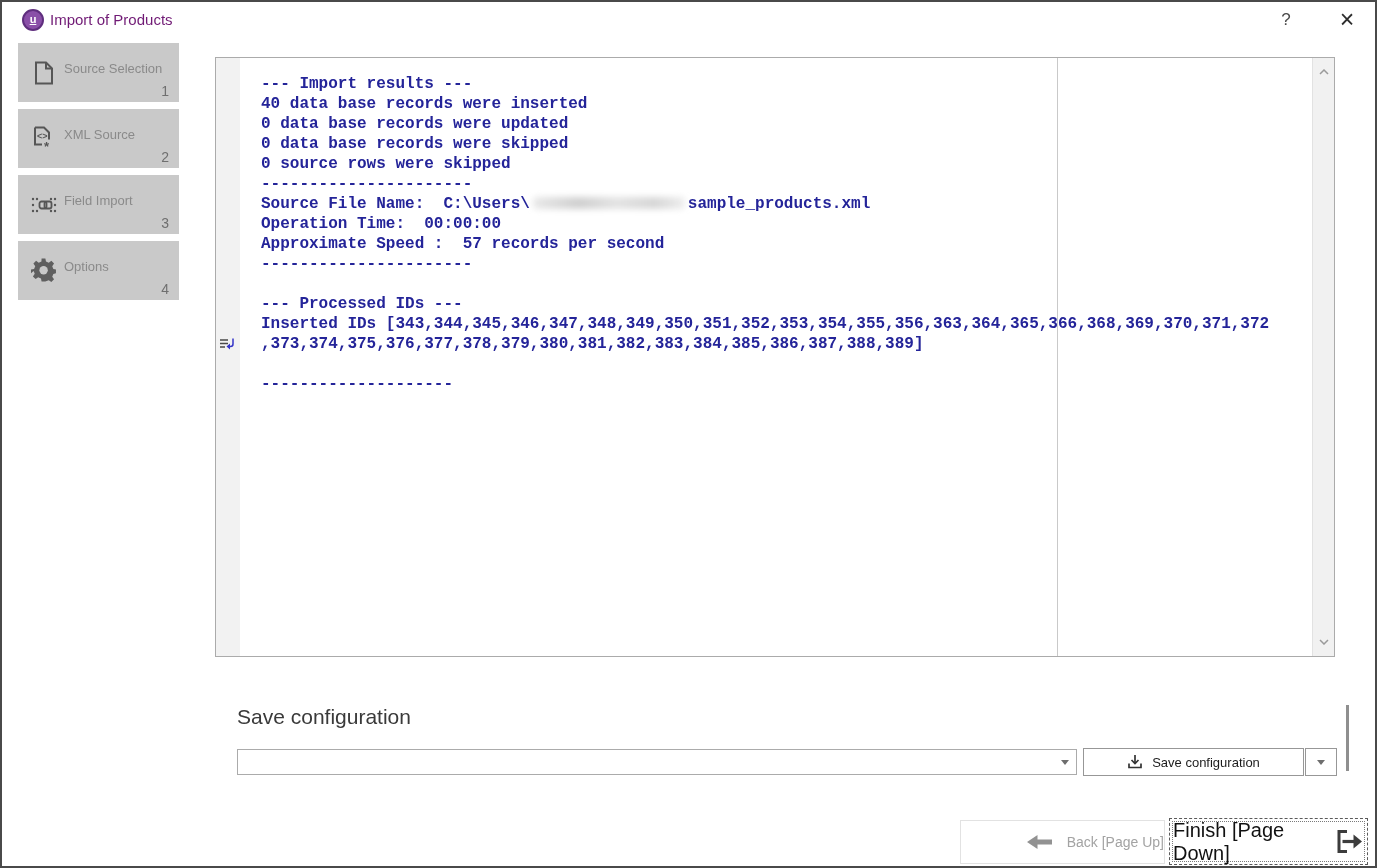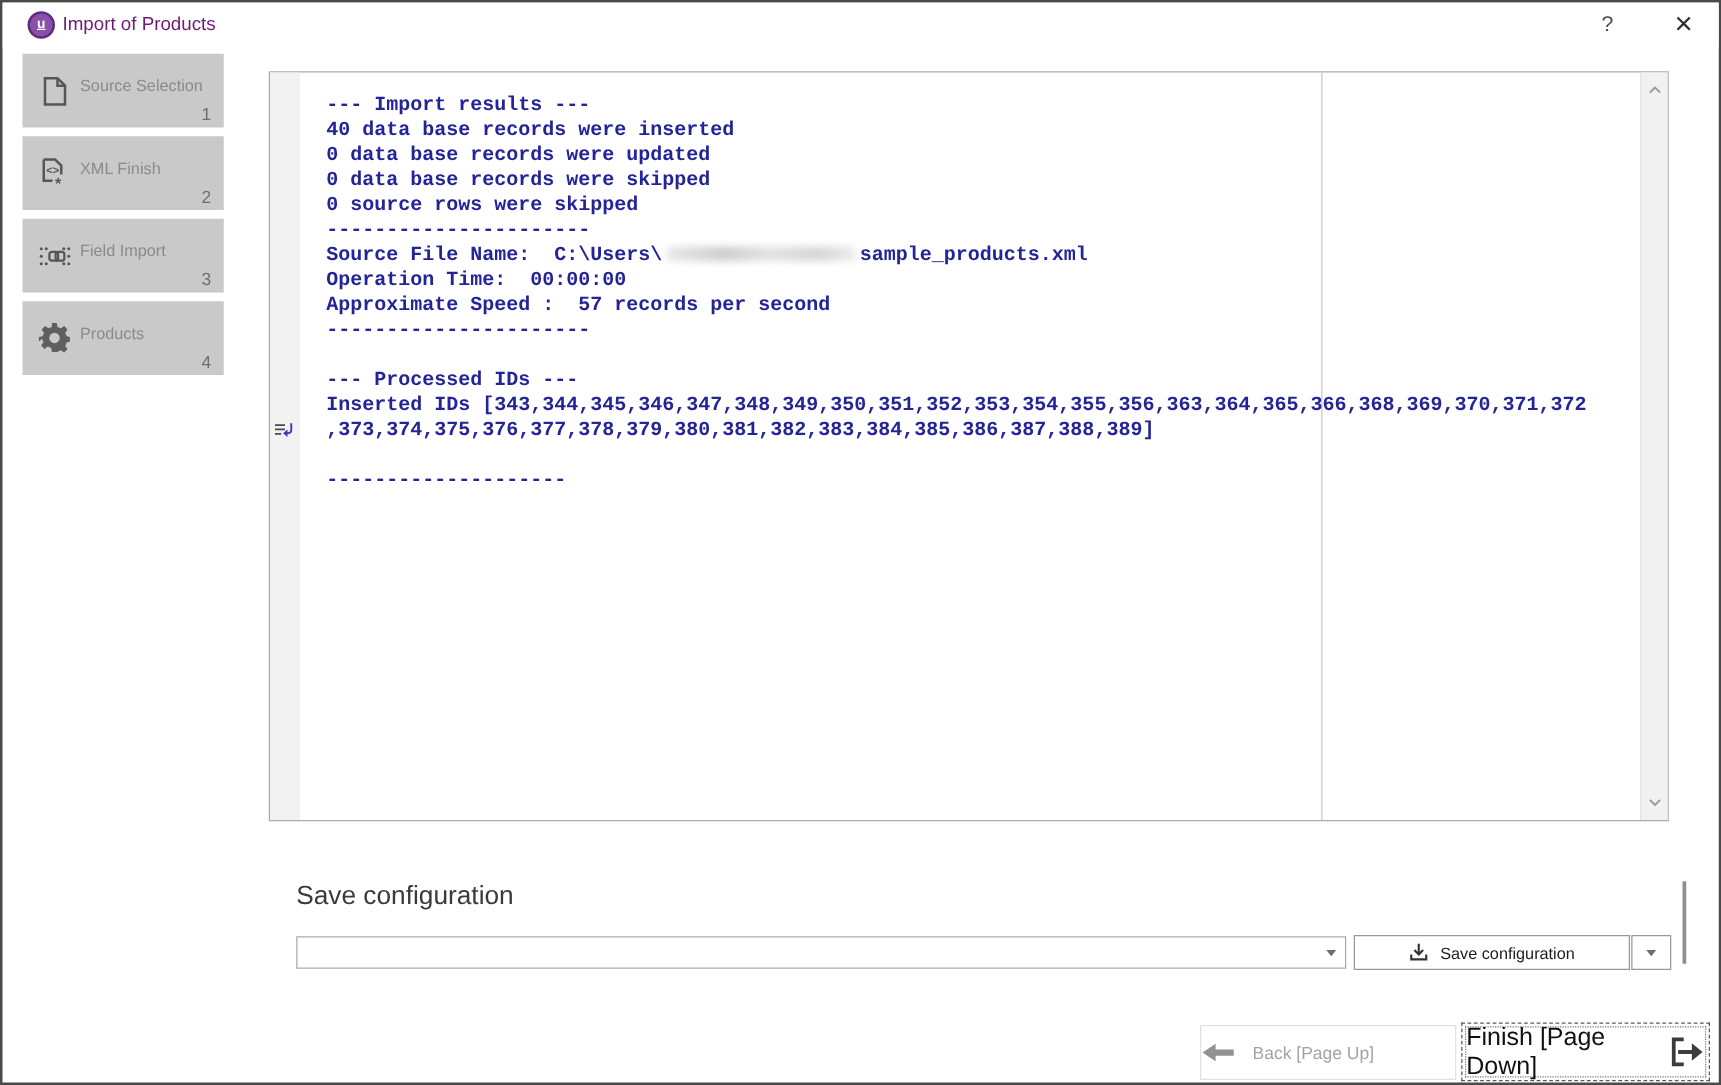--- a/index.html
+++ b/index.html
@@ -36,21 +36,21 @@
   .save-heading{position:absolute;left:235px;top:703px;font-size:21px;color:#3a3a3a;}
   .combo{position:absolute;left:235px;top:747px;width:840px;height:26px;border:1px solid #ababab;background:#fff;box-sizing:border-box;}
   .combo-input{position:absolute;left:4px;top:2px;right:24px;bottom:2px;border:none;outline:none;font-size:13px;font-family:"Liberation Sans",sans-serif;}
   .combo-arrow{position:absolute;right:7px;top:10px;width:0;height:0;border-left:4px solid transparent;border-right:4px solid transparent;border-top:5px solid #6e6e6e;cursor:pointer;}
   .save-btn{position:absolute;left:1081px;top:746px;width:221px;height:28px;border:1px solid #979797;background:#fff;box-sizing:border-box;display:flex;align-items:center;justify-content:center;gap:9px;font-size:13px;color:#1c1c1c;cursor:pointer;}
   .save-split{position:absolute;left:1303px;top:746px;width:32px;height:28px;border:1px solid #979797;background:#fff;box-sizing:border-box;display:flex;align-items:center;justify-content:center;cursor:pointer;}
   .split-arrow{width:0;height:0;border-left:4px solid transparent;border-right:4px solid transparent;border-top:5px solid #6e6e6e;}
   .panel-thumb{position:absolute;left:1344px;top:703px;width:3px;height:66px;background:#8f8f8f;cursor:pointer;}
 
   
-  .back-btn{position:absolute;left:958px;top:818px;width:205px;height:44px;border:1px solid #e2e2e2;background:#fff;box-sizing:border-box;display:flex;align-items:center;justify-content:flex-start;gap:14px;font-size:14px;color:#a3a3a3;cursor:default;}
+  .back-btn{position:absolute;left:958px;top:818px;width:205px;height:44px;border:1px solid #e2e2e2;background:#fff;box-sizing:border-box;display:flex;align-items:center;justify-content:flex-end;gap:14px;font-size:14px;color:#a3a3a3;cursor:default;}
   .finish-btn{position:absolute;left:1167px;top:816px;width:199px;height:47px;border:1px dashed #5a5a5a;background:#fff;box-sizing:border-box;cursor:pointer;}
   .finish-inner{position:absolute;inset:2px;border:1px dotted #7a7a7a;display:flex;align-items:center;justify-content:center;gap:8px;font-size:20px;color:#111;}
 </style>
 </head>
 <body>
 
 <div class="window">
 
   <div class="titlebar">
     <span class="app-icon">u</span>
@@ -72,21 +72,21 @@
       </div>
       <div class="step-btn">
         <span class="step-icon">
           <svg width="22" height="26" viewBox="0 0 22 26">
             <path d="M2 1.5h9l5 5v7" fill="none" stroke="#565656" stroke-width="2"></path>
             <path d="M2 1.5v17h7" fill="none" stroke="#565656" stroke-width="2"></path>
             <text x="4" y="13" font-size="9" font-weight="bold" fill="#565656" font-family="Liberation Sans,sans-serif">&lt;&gt;</text>
             <text x="11" y="25" font-size="13" font-weight="bold" fill="#565656" font-family="Liberation Sans,sans-serif">*</text>
           </svg>
         </span>
-        <span class="step-label">XML Finish</span>
+        <span class="step-label">XML Source</span>
         <span class="step-num">2</span>
       </div>
       <div class="step-btn">
         <span class="step-icon">
           <svg width="26" height="18" viewBox="0 0 26 18">
             <g fill="#565656">
               <circle cx="2" cy="3" r="1.2"></circle>
               <circle cx="2" cy="9" r="1.2"></circle>
               <circle cx="2" cy="15" r="1.2"></circle>
               <circle cx="6" cy="3" r="1.2"></circle>
@@ -104,21 +104,21 @@
         <span class="step-label">Field Import</span>
         <span class="step-num">3</span>
       </div>
       <div class="step-btn">
         <span class="step-icon">
           <svg width="26" height="26" viewBox="0 0 26 26">
             <path fill="#5f5f5f" d="M11 1h4l.6 3.2 2.9 1.2 2.7-1.9 2.8 2.8-1.9 2.7 1.2 2.9L26 12.5v4l-2.7.6-1.2 2.9 1.9 2.7-2.8 2.8-2.7-1.9-2.9 1.2L15 25h-4l-.6-3.2-2.9-1.2-2.7 1.9-2.8-2.8 1.9-2.7-1.2-2.9L0 16.5v-4l3.2-.6 1.2-2.9L2.5 6.3l2.8-2.8L8 5.4l2.9-1.2z" transform="translate(0,-0.5) scale(0.96)"></path>
             <circle cx="12.6" cy="12.3" r="4.2" fill="#c9c9c9"></circle>
           </svg>
         </span>
-        <span class="step-label">Products</span>
+        <span class="step-label">Options</span>
         <span class="step-num">4</span>
       </div>
     </div>
 
   <div class="editor">
     <div class="gutter" id="gutter">
         <div class="wrap-marker" style="top: 279px;"><svg width="17" height="14" viewBox="0 0 17 14">
             <path d="M1 3h8M1 6.5h8M1 10h5" stroke="#4a4a4a" stroke-width="1.4"></path>
             <path d="M14 1.5v5.5a2.5 2.5 0 0 1-2.5 2.5H9.5" stroke="#3535c8" stroke-width="1.5" fill="none"></path>
             <path d="M11 6.5l-3.5 3 3.5 3z" fill="#3535c8"></path>

